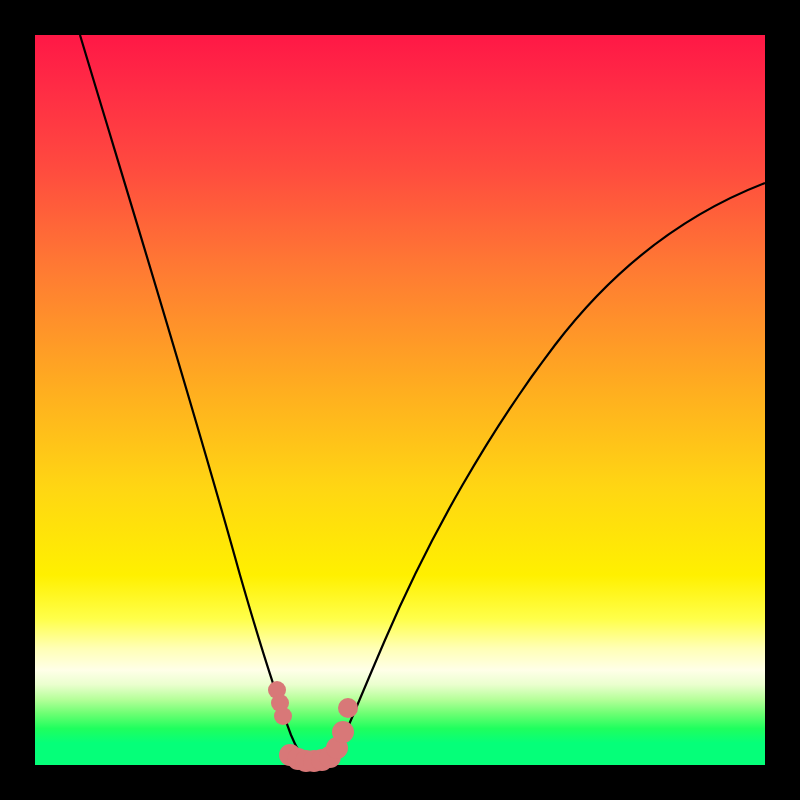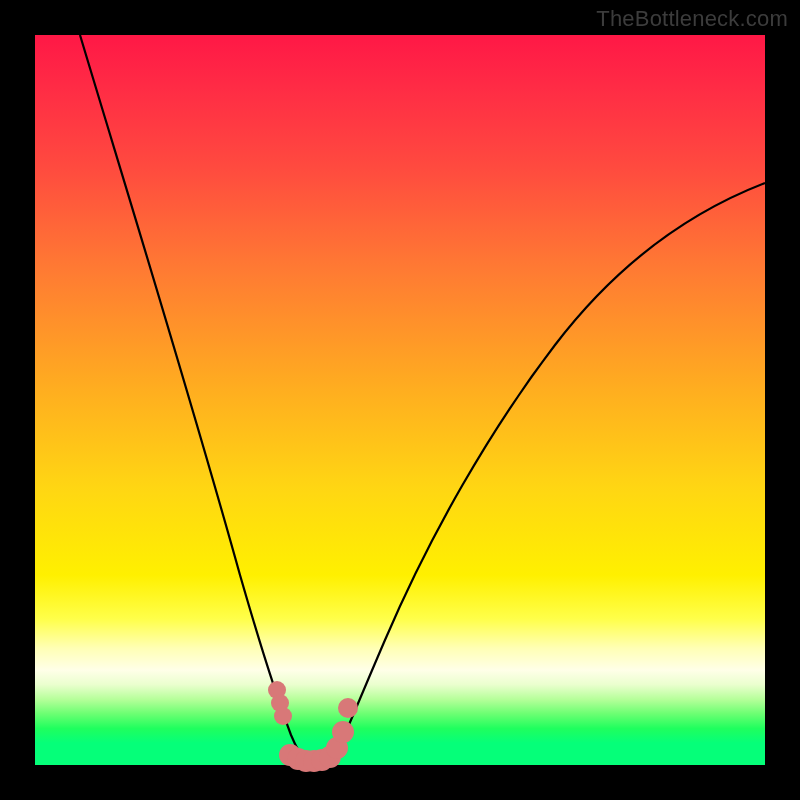--- a/index.html
+++ b/index.html
@@ -117,15 +117,14 @@
         <circle class="marker" cx="279" cy="726" r="11"></circle>
         <circle class="marker" cx="287" cy="725" r="11"></circle>
         <circle class="marker" cx="295" cy="722" r="11"></circle>
         <circle class="marker" cx="302" cy="713" r="11"></circle>
         <circle class="marker" cx="308" cy="697" r="11"></circle>
         <circle class="marker" cx="313" cy="673" r="10"></circle>
       </g>
     </svg>
   </div>
 
-  <div class="watermark">TheBottleneck.com</div>
 
 </div>
 
 </body></html>

